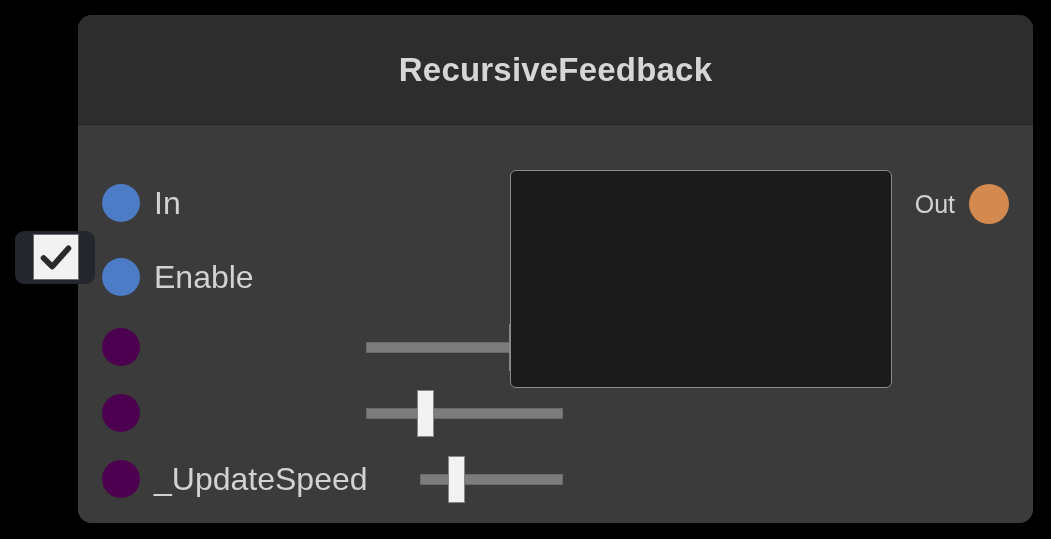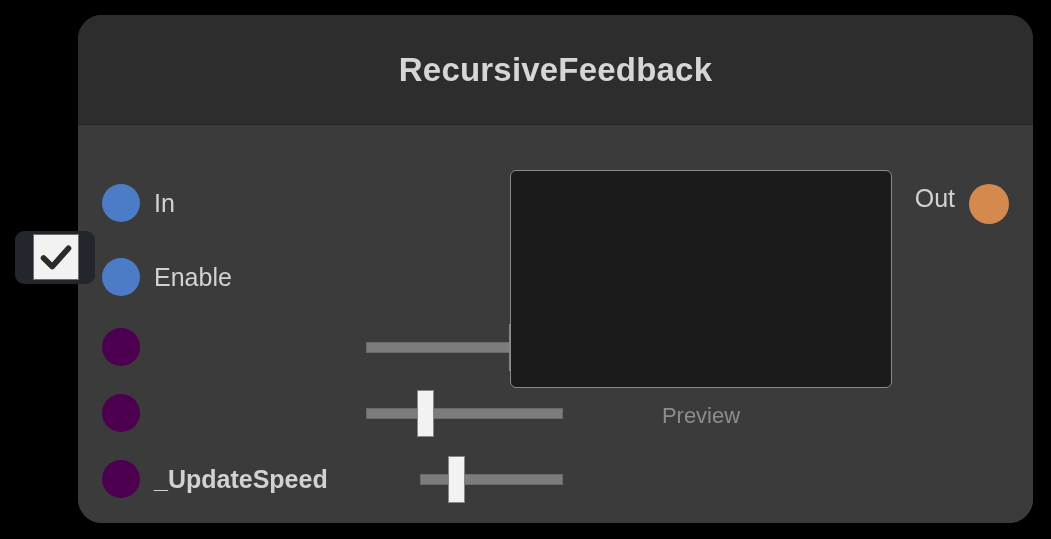--- a/index.html
+++ b/index.html
@@ -17,21 +17,21 @@
   }
 
   
   #node-panel {
     position: absolute;
     left: 78px;
     top: 15px;
     width: 955px;
     height: 508px;
     background: #3b3b3b;
-    border-radius: 24px;
+    border-radius: 14px;
     overflow: hidden;
     box-sizing: border-box;
   }
 
   #node-header {
     position: absolute;
     left: 0;
     top: 0;
     width: 100%;
     height: 110px;
@@ -76,21 +76,21 @@
   .port-dot {
     width: 38px;
     height: 38px;
     border-radius: 50%;
     flex: 0 0 auto;
   }
   .port-dot.blue   { background: #4d7cc7; }
   .port-dot.purple { background: #4c004f; }
   .param-label {
     color: #d2d2d2;
-    font-size: 25px;
+    font-size: 32px;
     margin-left: 14px;
     white-space: nowrap;
   }
 
   
   .slider {
     position: absolute;
     height: 44px;
     display: flex;
     align-items: center;
@@ -136,21 +136,21 @@
     color: #8d8d8d;
     font-size: 22px;
   }
 
   
   #out-port-group {
     position: absolute;
     right: 24px;
     top: 58px;
     display: flex;
-    align-items: flex-start;
+    align-items: center;
   }
   #out-port-label {
     color: #d2d2d2;
     font-size: 25px;
     margin-right: 14px;
   }
   #out-port-dot {
     width: 40px;
     height: 40px;
     border-radius: 50%;
@@ -219,35 +219,34 @@
 
       <div class="param-row" style="top:265px;">
         <span class="port-dot purple"></span>
       </div>
       <div class="slider" style="top:265px; left:264px; width:197px;">
         <div class="slider-track">
           <div class="slider-handle" id="handle-rectsize" style="left: 30%;"></div>
         </div>
       </div>
 
-      <div class="param-row" style="top:331px;font-weight:bold;">
+      <div class="param-row" style="top:331px;">
         <span class="port-dot purple"></span>
         <span class="param-label">_UpdateSpeed</span>
       </div>
       <div class="slider" style="top:331px; left:318px; width:143px;">
         <div class="slider-track">
           <div class="slider-handle" id="handle-updatespeed" style="left: 25%;"></div>
         </div>
       </div>
 
     </div>
 
     <div id="preview-block">
       <div id="preview-surface"></div>
-      <div id="preview-caption">Preview</div>
     </div>
 
     <div id="out-port-group">
       <span id="out-port-label">Out</span>
       <span id="out-port-dot"></span>
     </div>
 
   </div>
 </div>
 

